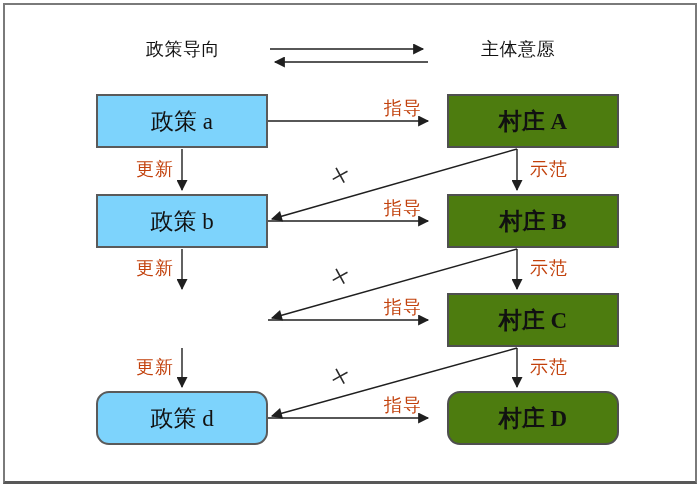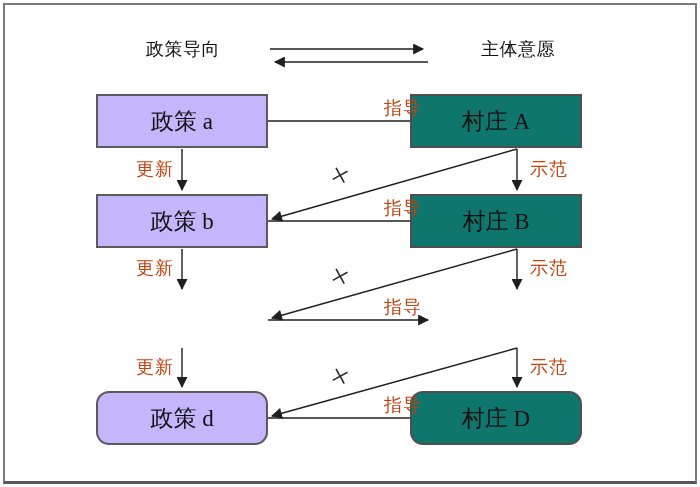--- a/index.html
+++ b/index.html
@@ -41,27 +41,28 @@
     height: 54px;
     box-sizing: border-box;
     display: flex;
     align-items: center;
     justify-content: center;
     font-size: 23px;
     white-space: nowrap;
   }
   .policy {
     left: 96px;
-    background: #c4b5fd;
+    background: #7dd3fc;
     border: 2px solid #5a5a5a;
   }
   .village {
-    left: 410px;
-    background: #0f766e;
+    left: 447px;
+    background: #4d7c0f;
     border: 2px solid #4f4f4f;
+    font-weight: bold;
   }
   .row0 { top: 94px; }
   .row1 { top: 194px; }
   .row2 { top: 293px; }
   .row3 { top: 391px; border-radius: 13px; }
   .edge-label {
     position: absolute;
     font-size: 18px;
     line-height: 22px;
     white-space: nowrap;
@@ -153,20 +154,23 @@
   <div class="box policy row3">
     <span>政策 d</span>
   </div>
 
   <div class="box village row0">
     <span>村庄 A</span>
   </div>
   <div class="box village row1">
     <span>村庄 B</span>
   </div>
+  <div class="box village row2">
+    <span>村庄 C</span>
+  </div>
   <div class="box village row3">
     <span>村庄 D</span>
   </div>
 
   <div class="edge-label guide g0">指导</div>
   <div class="edge-label guide g1">指导</div>
   <div class="edge-label guide g2">指导</div>
   <div class="edge-label guide g3">指导</div>
 
   <div class="edge-label update u0">更新</div>

